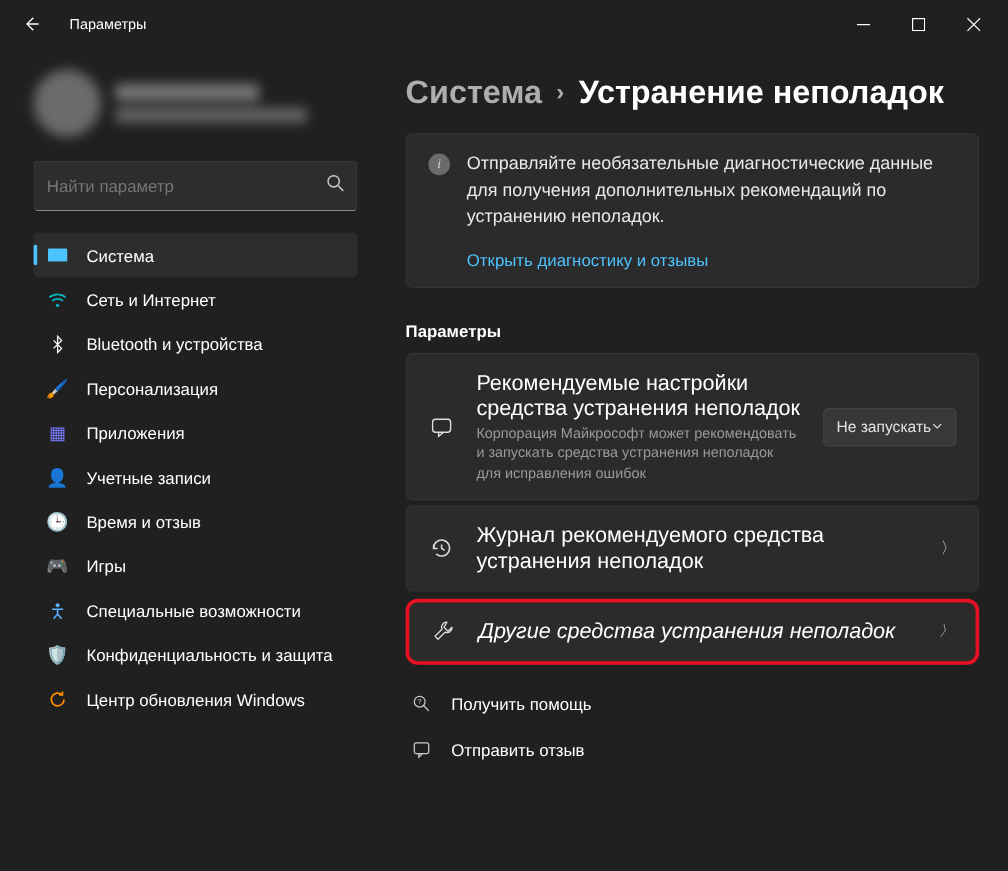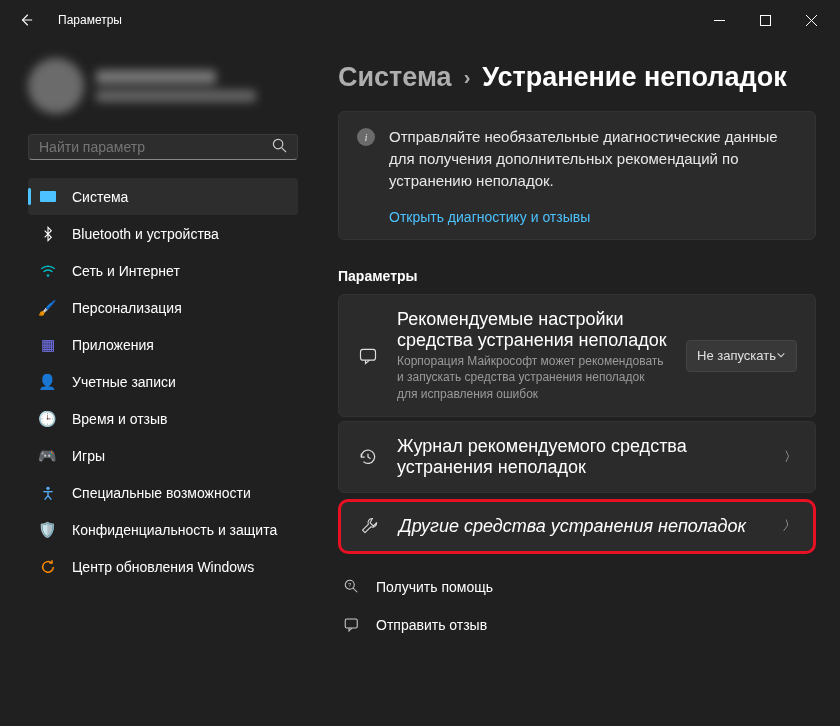--- a/index.html
+++ b/index.html
@@ -22,21 +22,21 @@
   .winctrls > div { width: 46px; height: 32px; display:flex; align-items:center; justify-content:center; color:#fff; cursor:pointer; }
   .layout { display:flex; height: calc(100% - 40px); }
   .sidebar { width: 310px; padding: 18px 12px 0 28px; }
   .profile { display:flex; align-items:center; margin-bottom: 20px; filter: blur(5px); }
   .avatar { width: 56px; height:56px; border-radius:50%; background:#6b6b6b; margin-right:12px; }
   .pname { height:14px; width:120px; background:#777; border-radius:3px; margin-bottom:6px;}
   .pemail{ height:12px; width:160px; background:#666; border-radius:3px;}
   .search {
     display:flex; align-items:center;
     background:#2d2d2d; border:1px solid #3a3a3a; border-bottom:1px solid #888;
-    height:26px; border-radius:4px; padding:0 10px; margin-bottom:18px;
+    height:42px; border-radius:4px; padding:0 10px; margin-bottom:18px;
   }
   .search input { flex:1; background:transparent; border:none; outline:none; color:#ccc; font-size:14px; }
   .nav { list-style:none; }
   .nav li {
     display:flex; align-items:center; height:37px; padding:0 10px;
     border-radius:4px; font-size:14px; cursor:pointer; position:relative;
   }
   .nav li.active { background:#2d2d2d; }
   .nav li.active::before {
     content:""; position:absolute; left:0; top:10px; bottom:10px; width:3px;
@@ -126,35 +126,35 @@
     </div>
     <ul class="nav" id="nav">
         <li class="active">
           <span class="ico">
             <span style="display:inline-block;width:16px;height:11px;background:#4cc2ff;border-radius:1px;"></span>
           </span>
           <span>Система</span>
         </li>
         <li>
           <span class="ico">
-            <svg width="16" height="16" viewBox="0 0 24 24">
-              <path d="M7 7 L17 17 L12 22 L12 2 L17 7 L7 17" stroke="#fff" stroke-width="1.6" fill="none"></path>
-            </svg>
-          </span>
-          <span>Bluetooth и устройства</span>
-        </li>
-        <li>
-          <span class="ico">
             <svg width="18" height="18" viewBox="0 0 24 24">
               <path d="M3 9 A14 14 0 0 1 21 9" stroke="#00b7c3" stroke-width="2" fill="none"></path>
               <path d="M6 13 A9 9 0 0 1 18 13" stroke="#00b7c3" stroke-width="2" fill="none"></path>
               <circle cx="12" cy="18" r="1.8" fill="#00b7c3"></circle>
             </svg>
           </span>
           <span>Сеть и Интернет</span>
+        </li>
+        <li>
+          <span class="ico">
+            <svg width="16" height="16" viewBox="0 0 24 24">
+              <path d="M7 7 L17 17 L12 22 L12 2 L17 7 L7 17" stroke="#fff" stroke-width="1.6" fill="none"></path>
+            </svg>
+          </span>
+          <span>Bluetooth и устройства</span>
         </li>
         <li>
           <span class="ico">
             <span style="color:#e8a33d">🖌️</span>
           </span>
           <span>Персонализация</span>
         </li>
         <li>
           <span class="ico">
             <span style="color:#7a7aff">▦</span>

